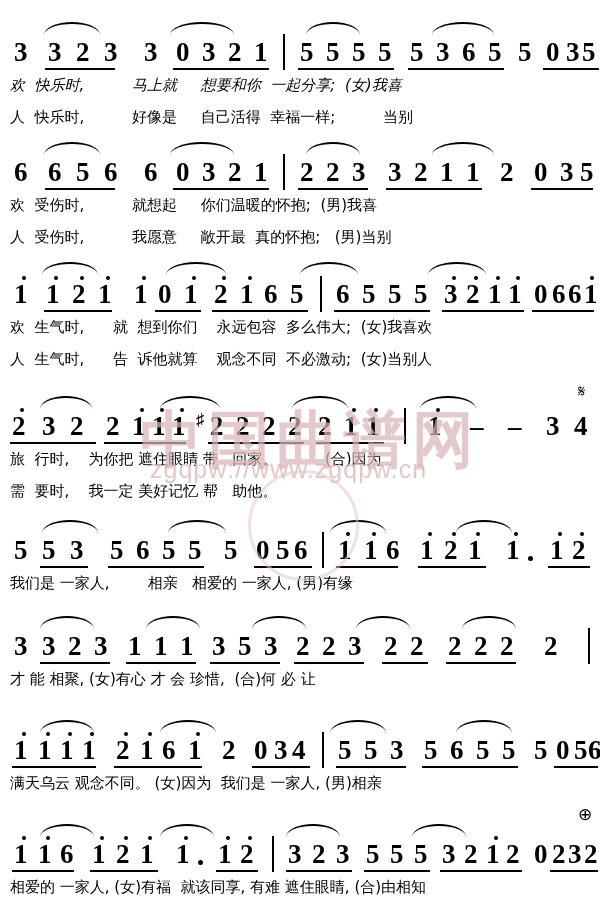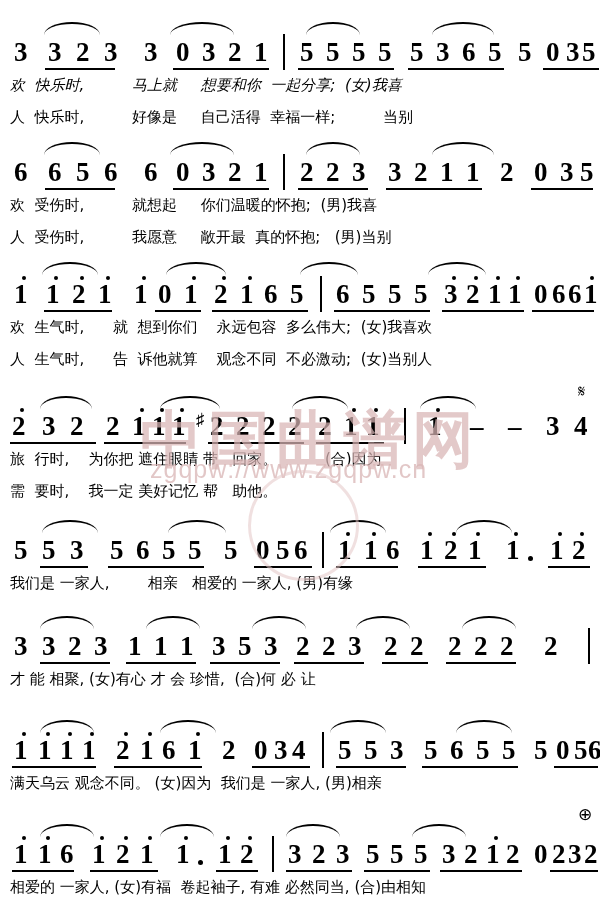--- a/index.html
+++ b/index.html
@@ -436,16 +436,16 @@
     <div class="num" style="left:486px;top:18px;">1</div>
     <div class="dotup" style="left:494px;top:14px;"></div>
     <div class="num" style="left:506px;top:18px;">2</div>
     <div class="under1" style="left:440px;top:48px;width:82px;"></div>
     <div class="num" style="left:534px;top:18px;">0</div>
     <div class="num" style="left:552px;top:18px;">2</div>
     <div class="num" style="left:568px;top:18px;">3</div>
     <div class="num" style="left:584px;top:18px;">2</div>
     <div class="under1" style="left:550px;top:48px;width:48px;"></div>
 
-    <div class="lyric" style="left:10px;top:56px;">相爱的 一家人, (女)有福  卷起袖子, 有难 必然同当, (合)由相知</div>
+    <div class="lyric" style="left:10px;top:56px;">相爱的 一家人, (女)有福  就该同享, 有难 遮住眼睛, (合)由相知</div>
   </div>
 
 </div>
 
 </body></html>

